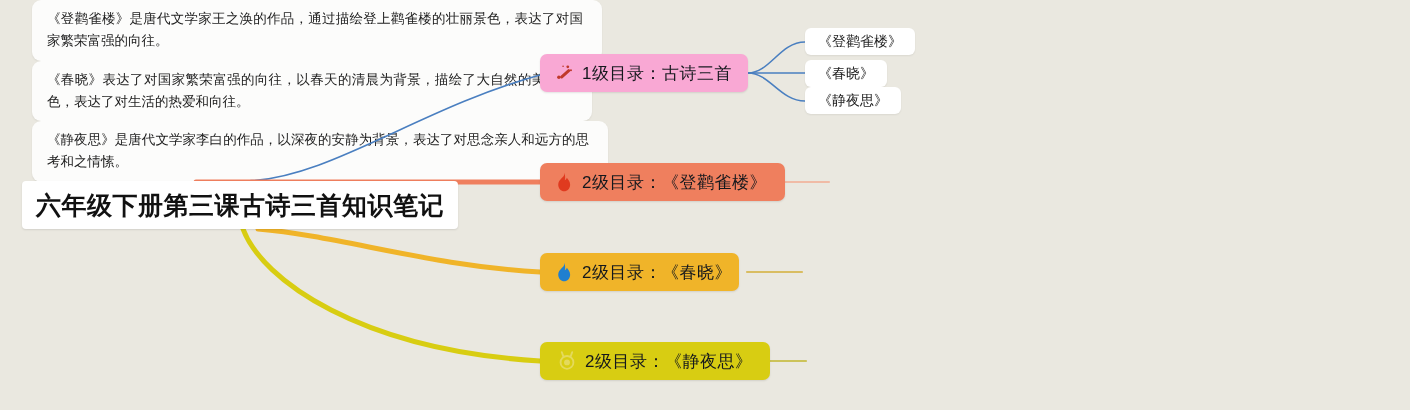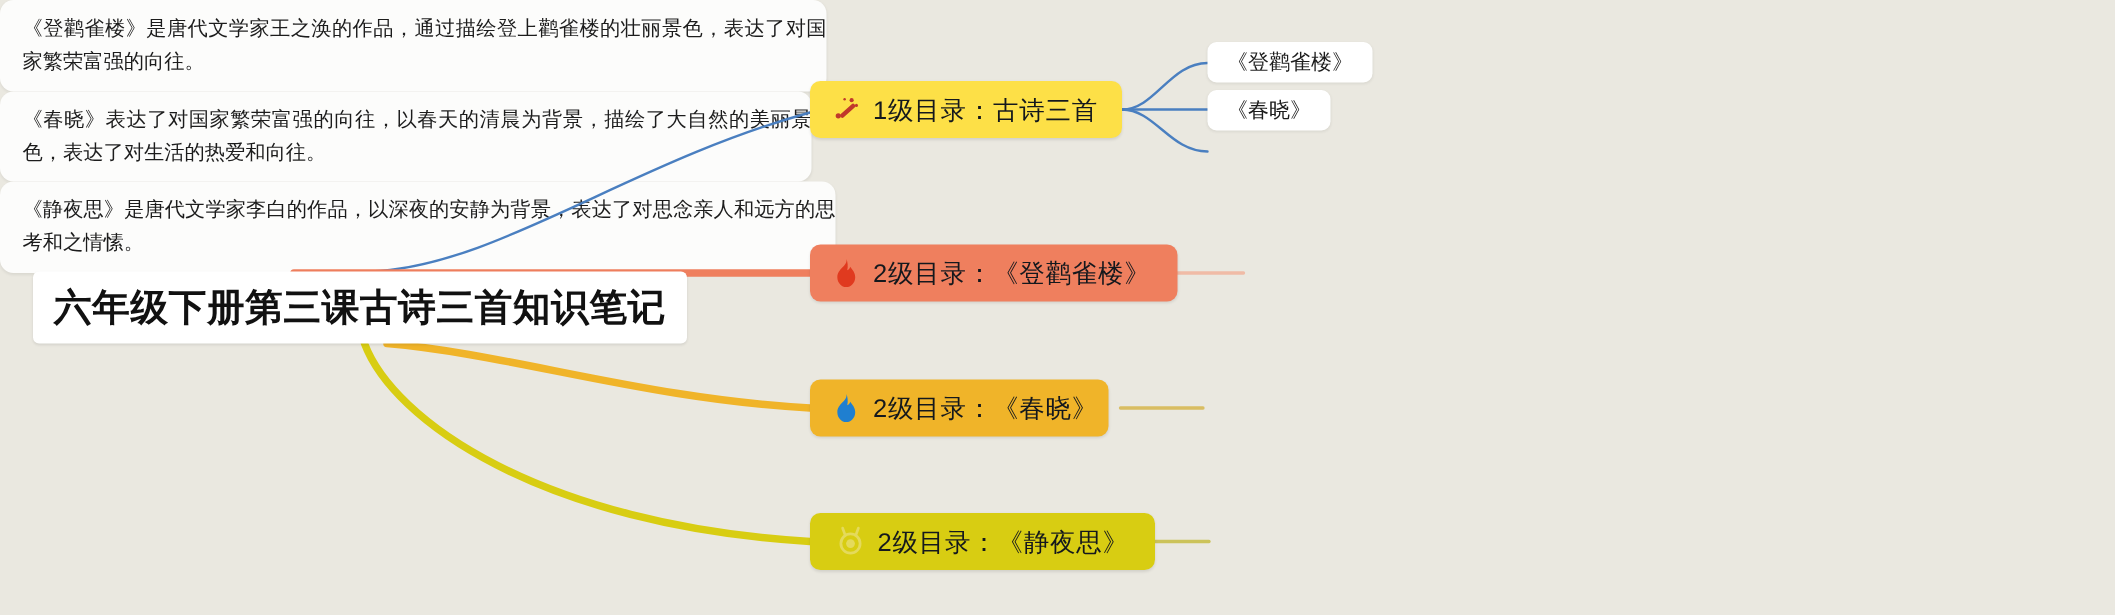--- a/index.html
+++ b/index.html
@@ -68,21 +68,21 @@
     height: 22px;
     margin-right: 7px;
     flex: 0 0 auto;
     display: block;
   }
   .branch .node-label {
     line-height: 1;
     letter-spacing: 0.5px;
   }
 
-  #branch-0 { left: 540px; top: 54px;  width: 208px; background: #fde047; }
+  #branch-0 { left: 540px; top: 54px;  width: 208px; background: #f9a8d4; }
   #branch-1 { left: 540px; top: 163px; width: 245px; background: #ef7f5e; }
   #branch-2 { left: 540px; top: 253px; width: 199px; background: #f0b429; }
   #branch-3 { left: 540px; top: 342px; width: 230px; background: #d8cd12; padding-left: 16px; }
 
   
   .chip {
     background: #ffffff;
     border-radius: 6px;
     height: 27px;
     padding: 0 13px;
@@ -91,28 +91,29 @@
     box-shadow: 0 1px 2px rgba(0,0,0,0.07);
   }
   #chip-0 { left: 805px; top: 28px;  }
   #chip-1 { left: 805px; top: 60px;  }
   #chip-2 { left: 805px; top: 87px;  }
 
   
   .card {
     background: #fcfcfb;
     border-radius: 9px;
-    padding: 8px 0 9px 15px;
+    padding: 8px 19px 9px 15px;
     font-size: 13.5px;
     line-height: 1.62;
     color: #1c1c1c;
     white-space: normal;
     display: block;
     box-shadow: 0 1px 2px rgba(0,0,0,0.07);
     text-align: justify;
+    margin-left: 32px;
   }
   #card-0 { left: 829px; top: 157px; width: 536px; }
   #card-1 { left: 802px; top: 247px; width: 526px; }
   #card-2 { left: 806px; top: 337px; width: 542px; }
 </style>
 </head>
 <body>
 
 <div id="canvas">
 
@@ -174,18 +175,21 @@
     </svg>
     <span class="node-label">2级目录：《静夜思》</span>
   </div>
 
   <div class="node chip" id="chip-0">
     <span>《登鹳雀楼》</span>
   </div>
   <div class="node chip" id="chip-1">
     <span>《春晓》</span>
   </div>
+  <div class="node chip" id="chip-2">
+    <span>《静夜思》</span>
+  </div>
 
   <div class="card" id="card-0">《登鹳雀楼》是唐代文学家王之涣的作品，通过描绘登上鹳雀楼的壮丽景色，表达了对国家繁荣富强的向往。</div>
   <div class="card" id="card-1">《春晓》表达了对国家繁荣富强的向往，以春天的清晨为背景，描绘了大自然的美丽景色，表达了对生活的热爱和向往。</div>
   <div class="card" id="card-2">《静夜思》是唐代文学家李白的作品，以深夜的安静为背景，表达了对思念亲人和远方的思考和之情愫。</div>
 
 </div>
 
 </body></html>

